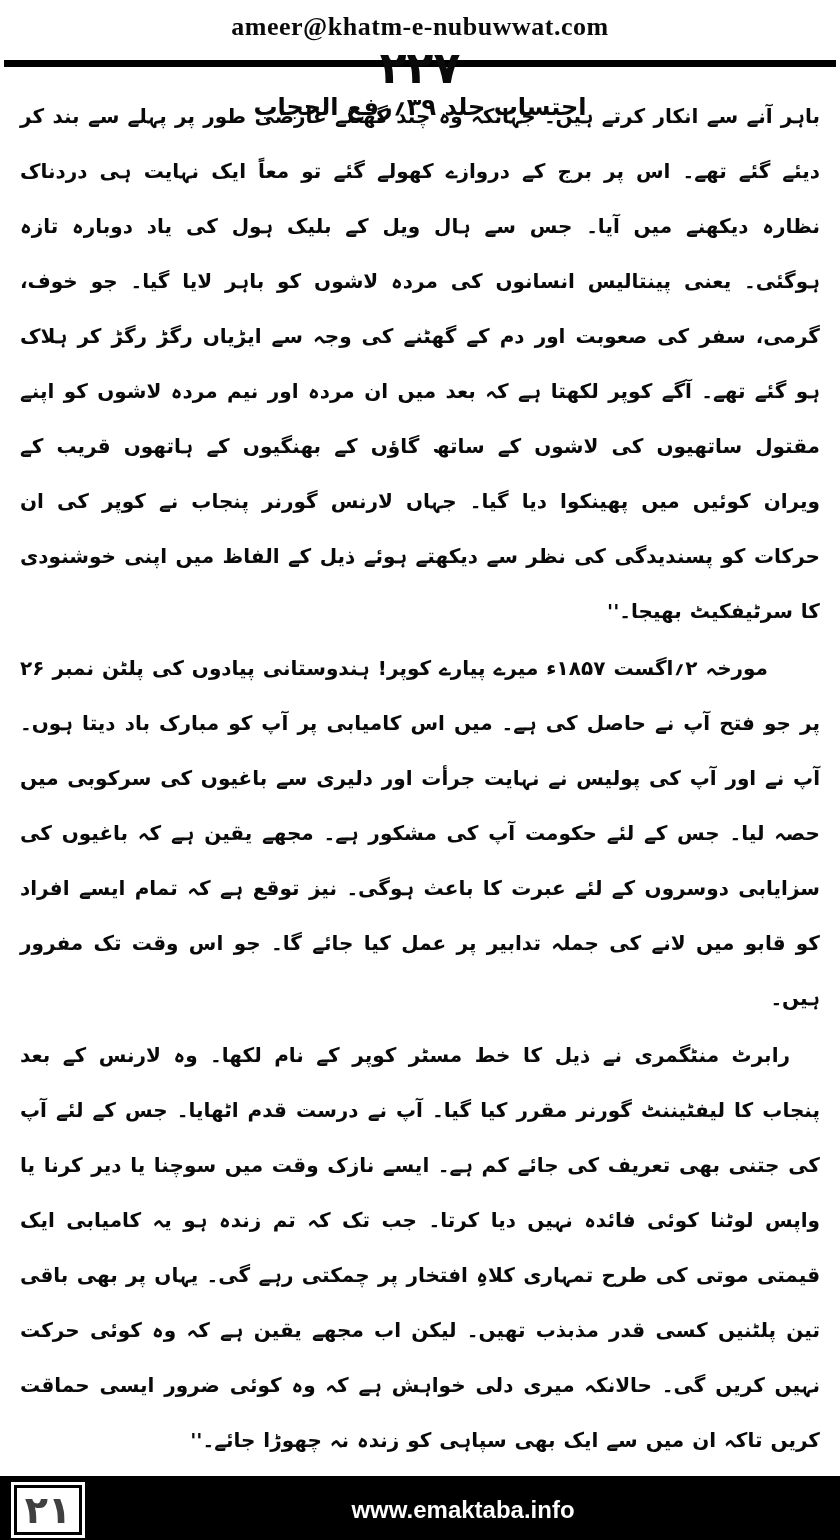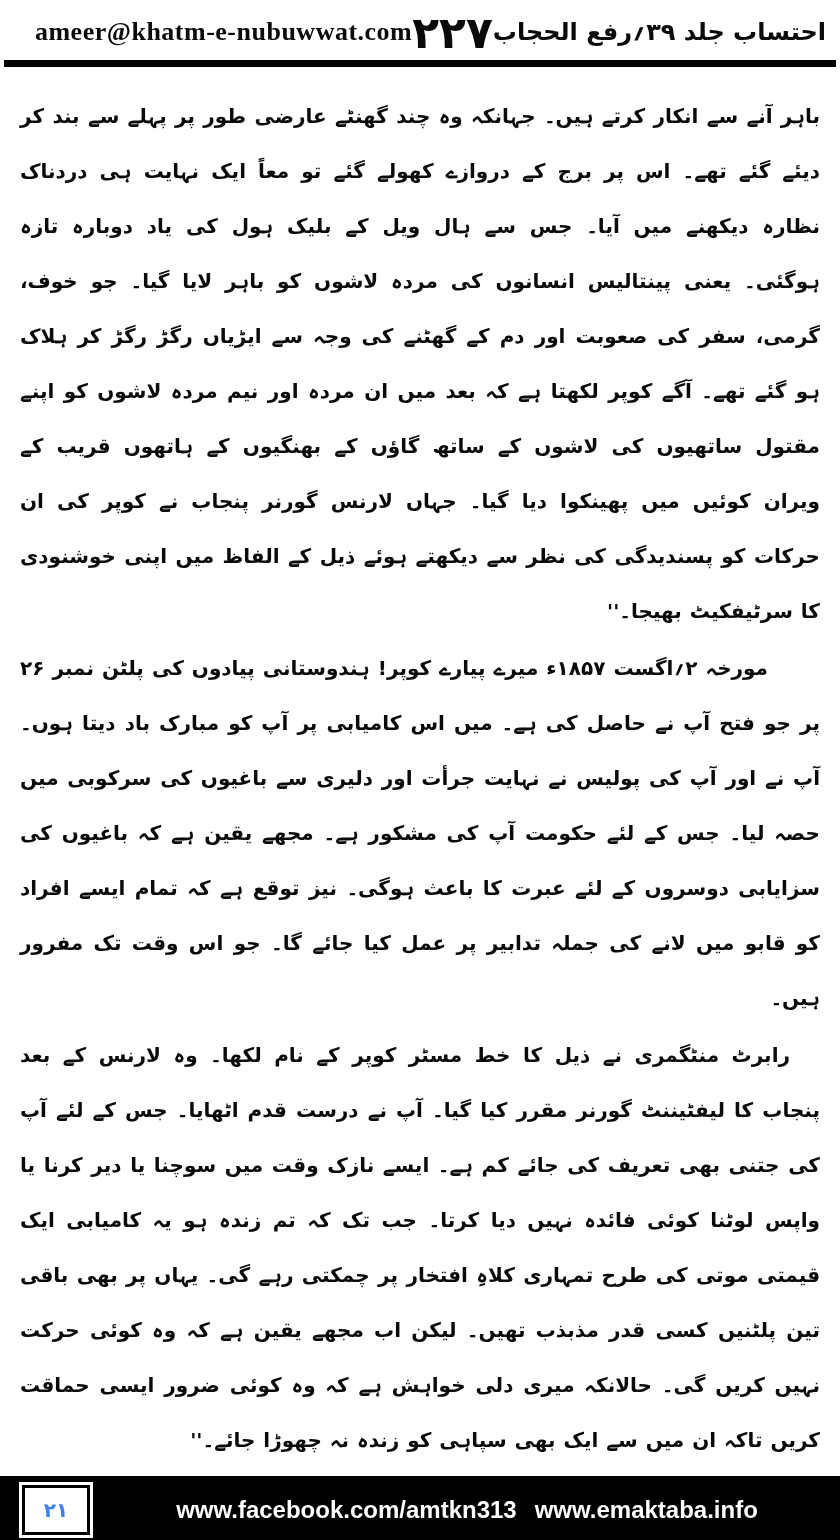--- a/index.html
+++ b/index.html
@@ -8,23 +8,23 @@
     width:840px;height:1540px;
     margin:0 auto;
     background:#ffffff;
     font-family:"DejaVu Sans",sans-serif;
     color:#0a0a0a;
     overflow:hidden;
     box-sizing:border-box;
   }
   
   .header{
-    display:flex;align-items:center;justify-content:flex-end;
+    display:flex;align-items:center;justify-content:space-between;
     padding:12px 14px 6px 14px;
-    height:58px;box-sizing:border-box;
+    height:58px;box-sizing:border-box;flex-direction:column;
   }
   .header-email{
     font-family:"Liberation Serif",serif;
     font-weight:bold;font-size:26px;letter-spacing:0.5px;
     direction:ltr;
   }
   .header-pageno{
     font-size:44px;font-weight:bold;direction:rtl;
     font-family:"DejaVu Sans",sans-serif;
   }
@@ -57,27 +57,27 @@
     position:absolute;left:0;right:0;bottom:0;
     height:64px;background:#000;
     display:flex;align-items:center;
     padding:0 10px;box-sizing:border-box;
     border-top:4px solid #000;
   }
   .footer-inner{
     display:flex;align-items:center;width:100%;
   }
   .footer-pagebox{
-    background:#fff;color:#3b82f6;
+    background:#fff;color:#404040;
     border:3px solid #000;
     outline:3px solid #fff;
     width:62px;height:44px;
     display:flex;align-items:center;justify-content:center;
-    font-size:20px;font-weight:bold;
-    margin-right:14px;margin-left:12px;
+    font-size:38px;font-weight:bold;
+    margin-right:14px;margin-left:4px;
     direction:rtl;flex:0 0 auto;
   }
   .footer-links{
     flex:1;display:flex;justify-content:center;gap:18px;
     color:#fff;font-weight:bold;font-size:24px;
     font-family:"Liberation Sans",sans-serif;
     white-space:nowrap;
   }
 </style>
 </head>
@@ -97,19 +97,18 @@
     <p class="para">باہر آنے سے انکار کرتے ہیں۔ جہانکہ وہ چند گھنٹے عارضی طور پر پہلے سے بند کر دیئے گئے تھے۔ اس پر برج کے دروازے کھولے گئے تو معاً ایک نہایت ہی دردناک نظارہ دیکھنے میں آیا۔ جس سے ہال ویل کے بلیک ہول کی یاد دوبارہ تازہ ہوگئی۔ یعنی پینتالیس انسانوں کی مردہ لاشوں کو باہر لایا گیا۔ جو خوف، گرمی، سفر کی صعوبت اور دم کے گھٹنے کی وجہ سے ایڑیاں رگڑ رگڑ کر ہلاک ہو گئے تھے۔ آگے کوپر لکھتا ہے کہ بعد میں ان مردہ اور نیم مردہ لاشوں کو اپنے مقتول ساتھیوں کی لاشوں کے ساتھ گاؤں کے بھنگیوں کے ہاتھوں قریب کے ویران کوئیں میں پھینکوا دیا گیا۔ جہاں لارنس گورنر پنجاب نے کوپر کی ان حرکات کو پسندیدگی کی نظر سے دیکھتے ہوئے ذیل کے الفاظ میں اپنی خوشنودی کا سرٹیفکیٹ بھیجا۔''</p>
     <p class="para indent">مورخہ ۲؍اگست ۱۸۵۷ء میرے پیارے کوپر! ہندوستانی پیادوں کی پلٹن نمبر ۲۶ پر جو فتح آپ نے حاصل کی ہے۔ میں اس کامیابی پر آپ کو مبارک باد دیتا ہوں۔ آپ نے اور آپ کی پولیس نے نہایت جرأت اور دلیری سے باغیوں کی سرکوبی میں حصہ لیا۔ جس کے لئے حکومت آپ کی مشکور ہے۔ مجھے یقین ہے کہ باغیوں کی سزایابی دوسروں کے لئے عبرت کا باعث ہوگی۔ نیز توقع ہے کہ تمام ایسے افراد کو قابو میں لانے کی جملہ تدابیر پر عمل کیا جائے گا۔ جو اس وقت تک مفرور ہیں۔</p>
     <p class="para indent-sm">رابرٹ منٹگمری نے ذیل کا خط مسٹر کوپر کے نام لکھا۔ وہ لارنس کے بعد پنجاب کا لیفٹیننٹ گورنر مقرر کیا گیا۔ آپ نے درست قدم اٹھایا۔ جس کے لئے آپ کی جتنی بھی تعریف کی جائے کم ہے۔ ایسے نازک وقت میں سوچنا یا دیر کرنا یا واپس لوٹنا کوئی فائدہ نہیں دیا کرتا۔ جب تک کہ تم زندہ ہو یہ کامیابی ایک قیمتی موتی کی طرح تمہاری کلاہِ افتخار پر چمکتی رہے گی۔ یہاں پر بھی باقی تین پلٹنیں کسی قدر مذبذب تھیں۔ لیکن اب مجھے یقین ہے کہ وہ کوئی حرکت نہیں کریں گی۔ حالانکہ میری دلی خواہش ہے کہ وہ کوئی ضرور ایسی حماقت کریں تاکہ ان میں سے ایک بھی سپاہی کو زندہ نہ چھوڑا جائے۔''</p>
 
   </div>
 
   <div class="footer">
     <div class="footer-inner">
       <div class="footer-pagebox">۲۱</div>
       <div class="footer-links">
-        <span>www.facebook.com/amtkn313</span>
         <span>www.emaktaba.info</span>
       </div>
     </div>
   </div>
 
 </div>
 
 </body></html>

